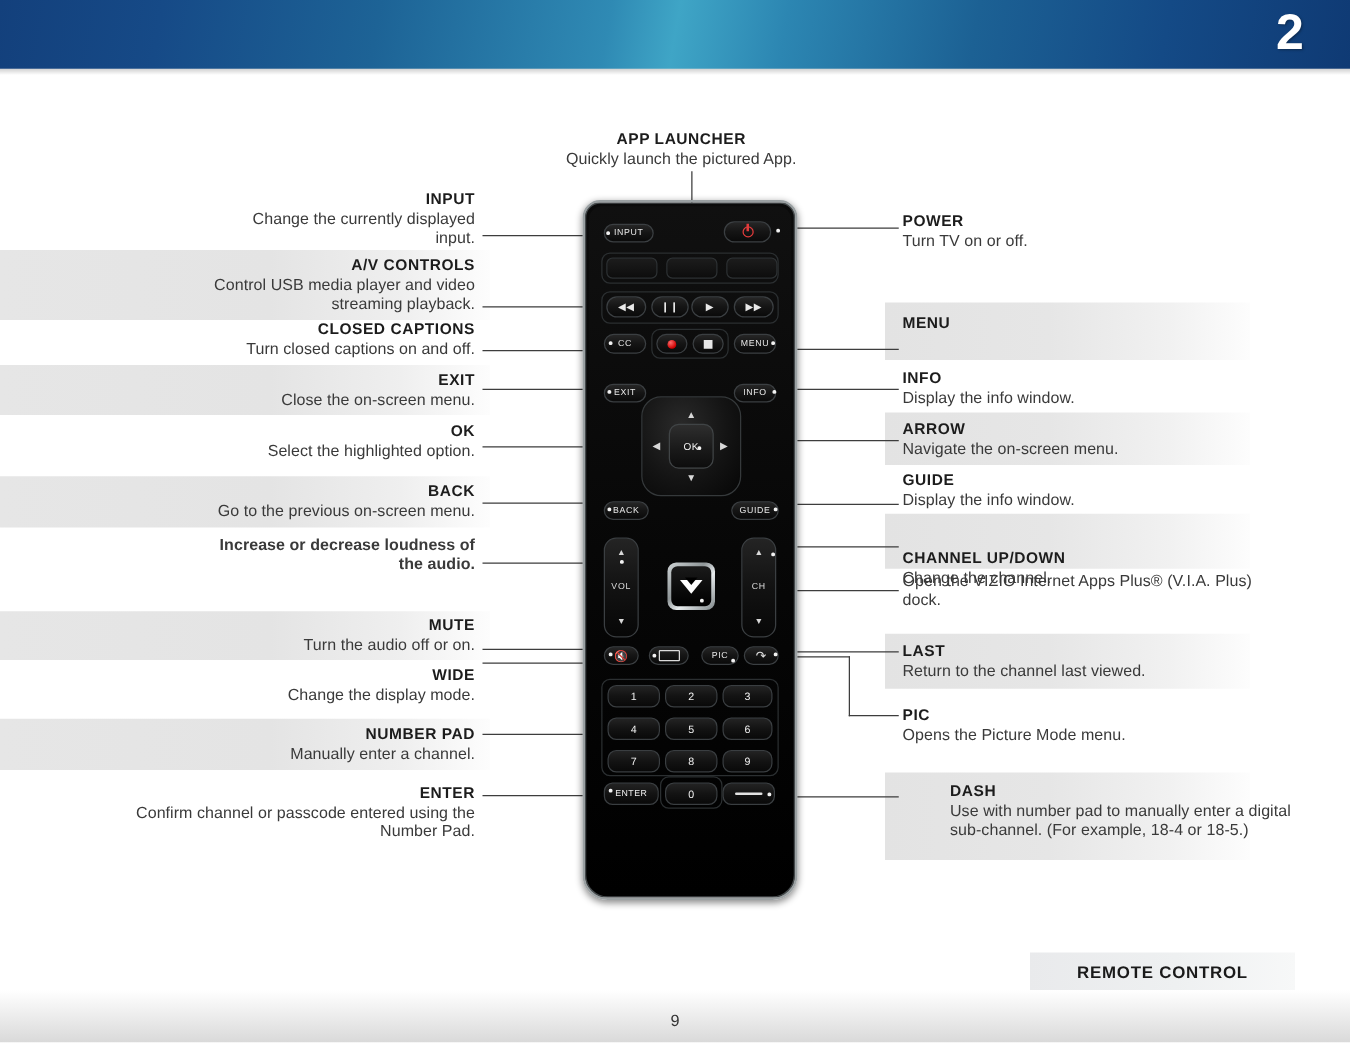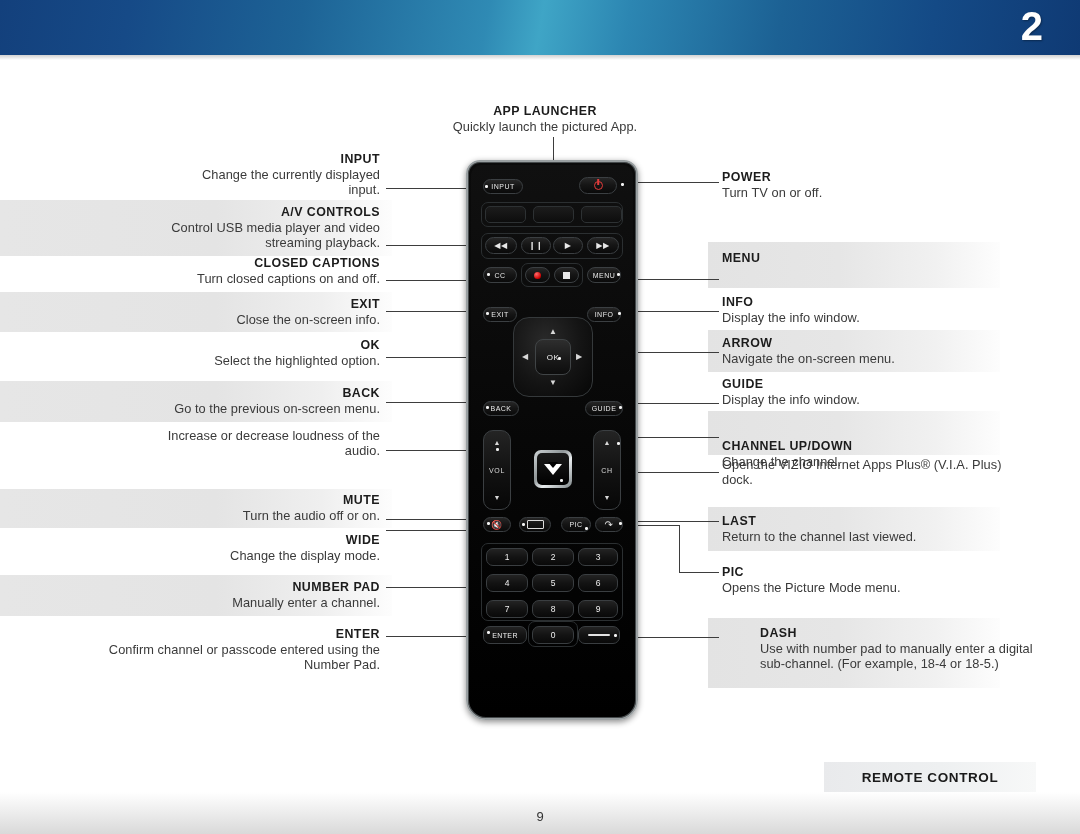--- a/index.html
+++ b/index.html
@@ -282,38 +282,38 @@
   <div class="lead" style="left:386px; top:245px; width:92px;"></div>
 
   <div class="callout left-col" style="left:60px; top:256px; width:320px;">
     <div class="ttl">CLOSED CAPTIONS</div>
     <div class="dsc">Turn closed captions on and off.</div>
   </div>
   <div class="lead" style="left:386px; top:280px; width:92px;"></div>
 
   <div class="callout left-col" style="left:60px; top:297px; width:320px;">
     <div class="ttl">EXIT</div>
-    <div class="dsc">Close the on-screen info.</div>
+    <div class="dsc">Close the on-screen menu.</div>
   </div>
   <div class="lead" style="left:386px; top:311px; width:92px;"></div>
 
   <div class="callout left-col" style="left:60px; top:338px; width:320px;">
     <div class="ttl">OK</div>
     <div class="dsc">Select the highlighted option.</div>
   </div>
   <div class="lead" style="left:386px; top:357px; width:167px;"></div>
 
   <div class="callout left-col" style="left:40px; top:386px; width:340px;">
     <div class="ttl">BACK</div>
     <div class="dsc">Go to the previous on-screen menu.</div>
   </div>
   <div class="lead" style="left:386px; top:402px; width:92px;"></div>
 
   <div class="callout left-col" style="left:60px; top:428px; width:320px;">
-    <div class="dsc" style="padding-left:105px;">Increase or decrease loudness of the audio.</div>
+    <div class="dsc" style="padding-left:105px;font-weight:bold;">Increase or decrease loudness of the audio.</div>
   </div>
   <div class="lead" style="left:386px; top:450px; width:107px;"></div>
 
   <div class="callout left-col" style="left:60px; top:493px; width:320px;">
     <div class="ttl">MUTE</div>
     <div class="dsc">Turn the audio off or on.</div>
   </div>
   <div class="lead" style="left:386px; top:519px; width:105px;"></div>
 
   <div class="callout left-col" style="left:60px; top:533px; width:320px;">

